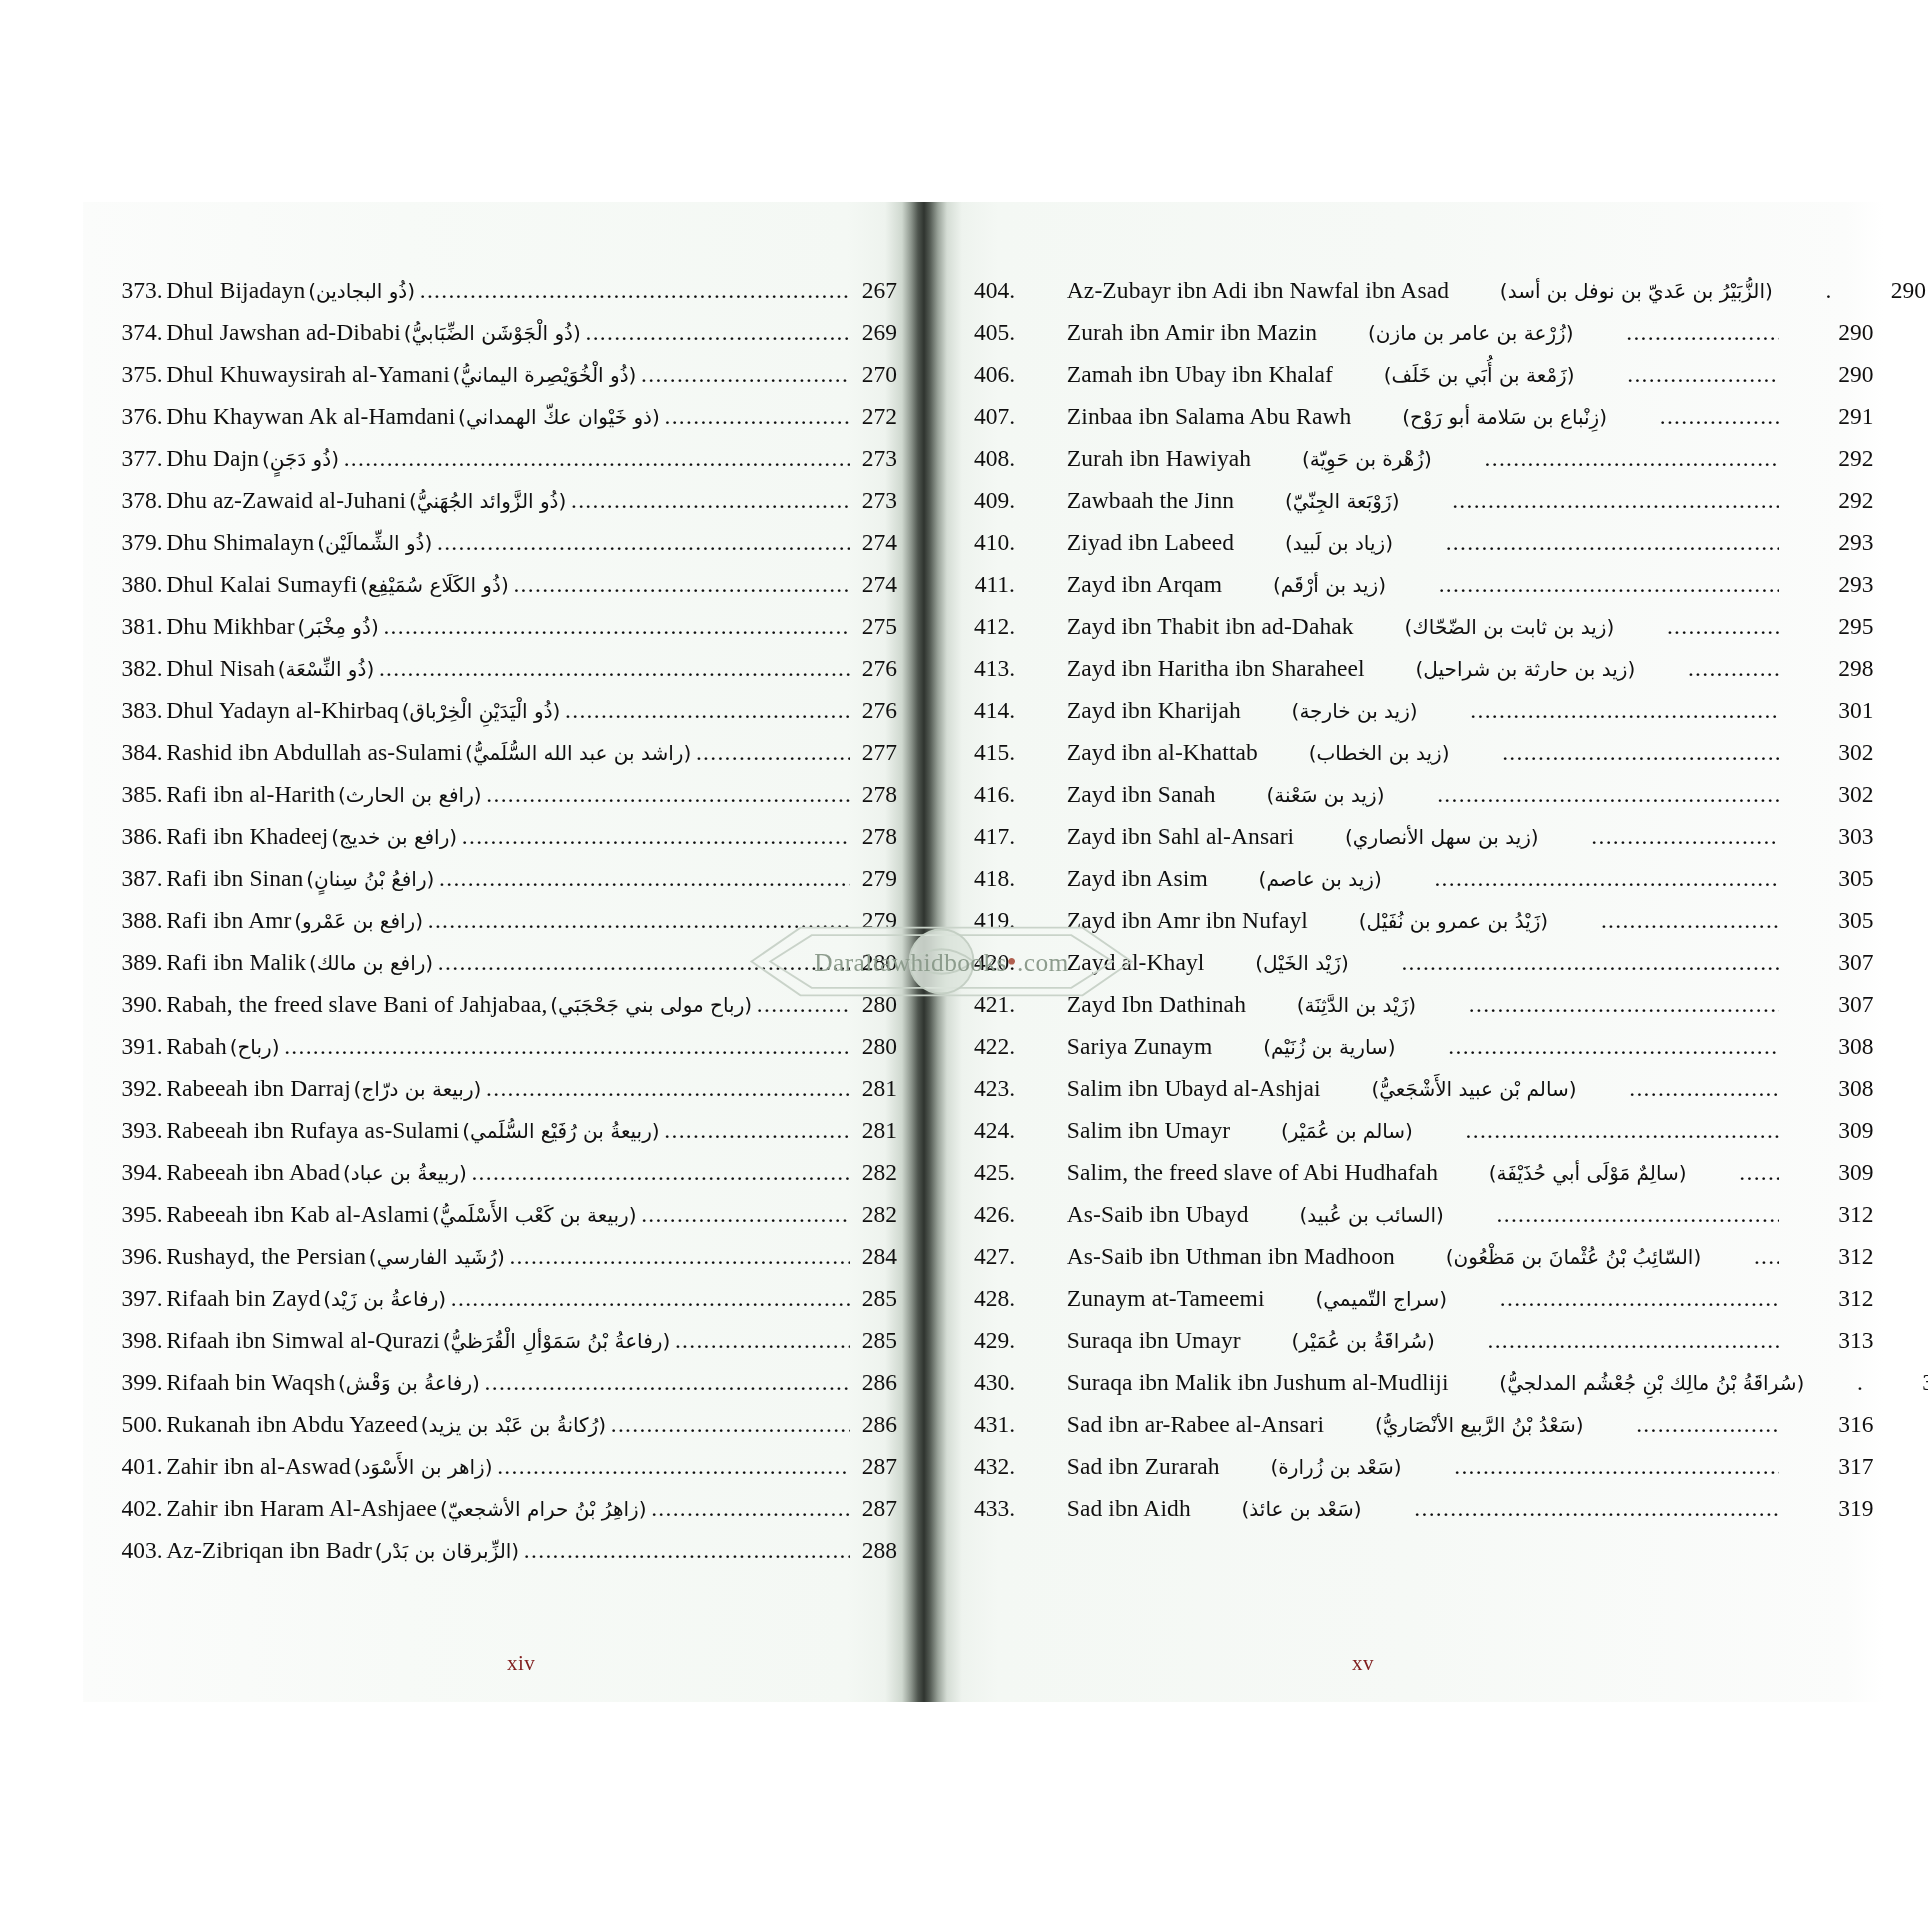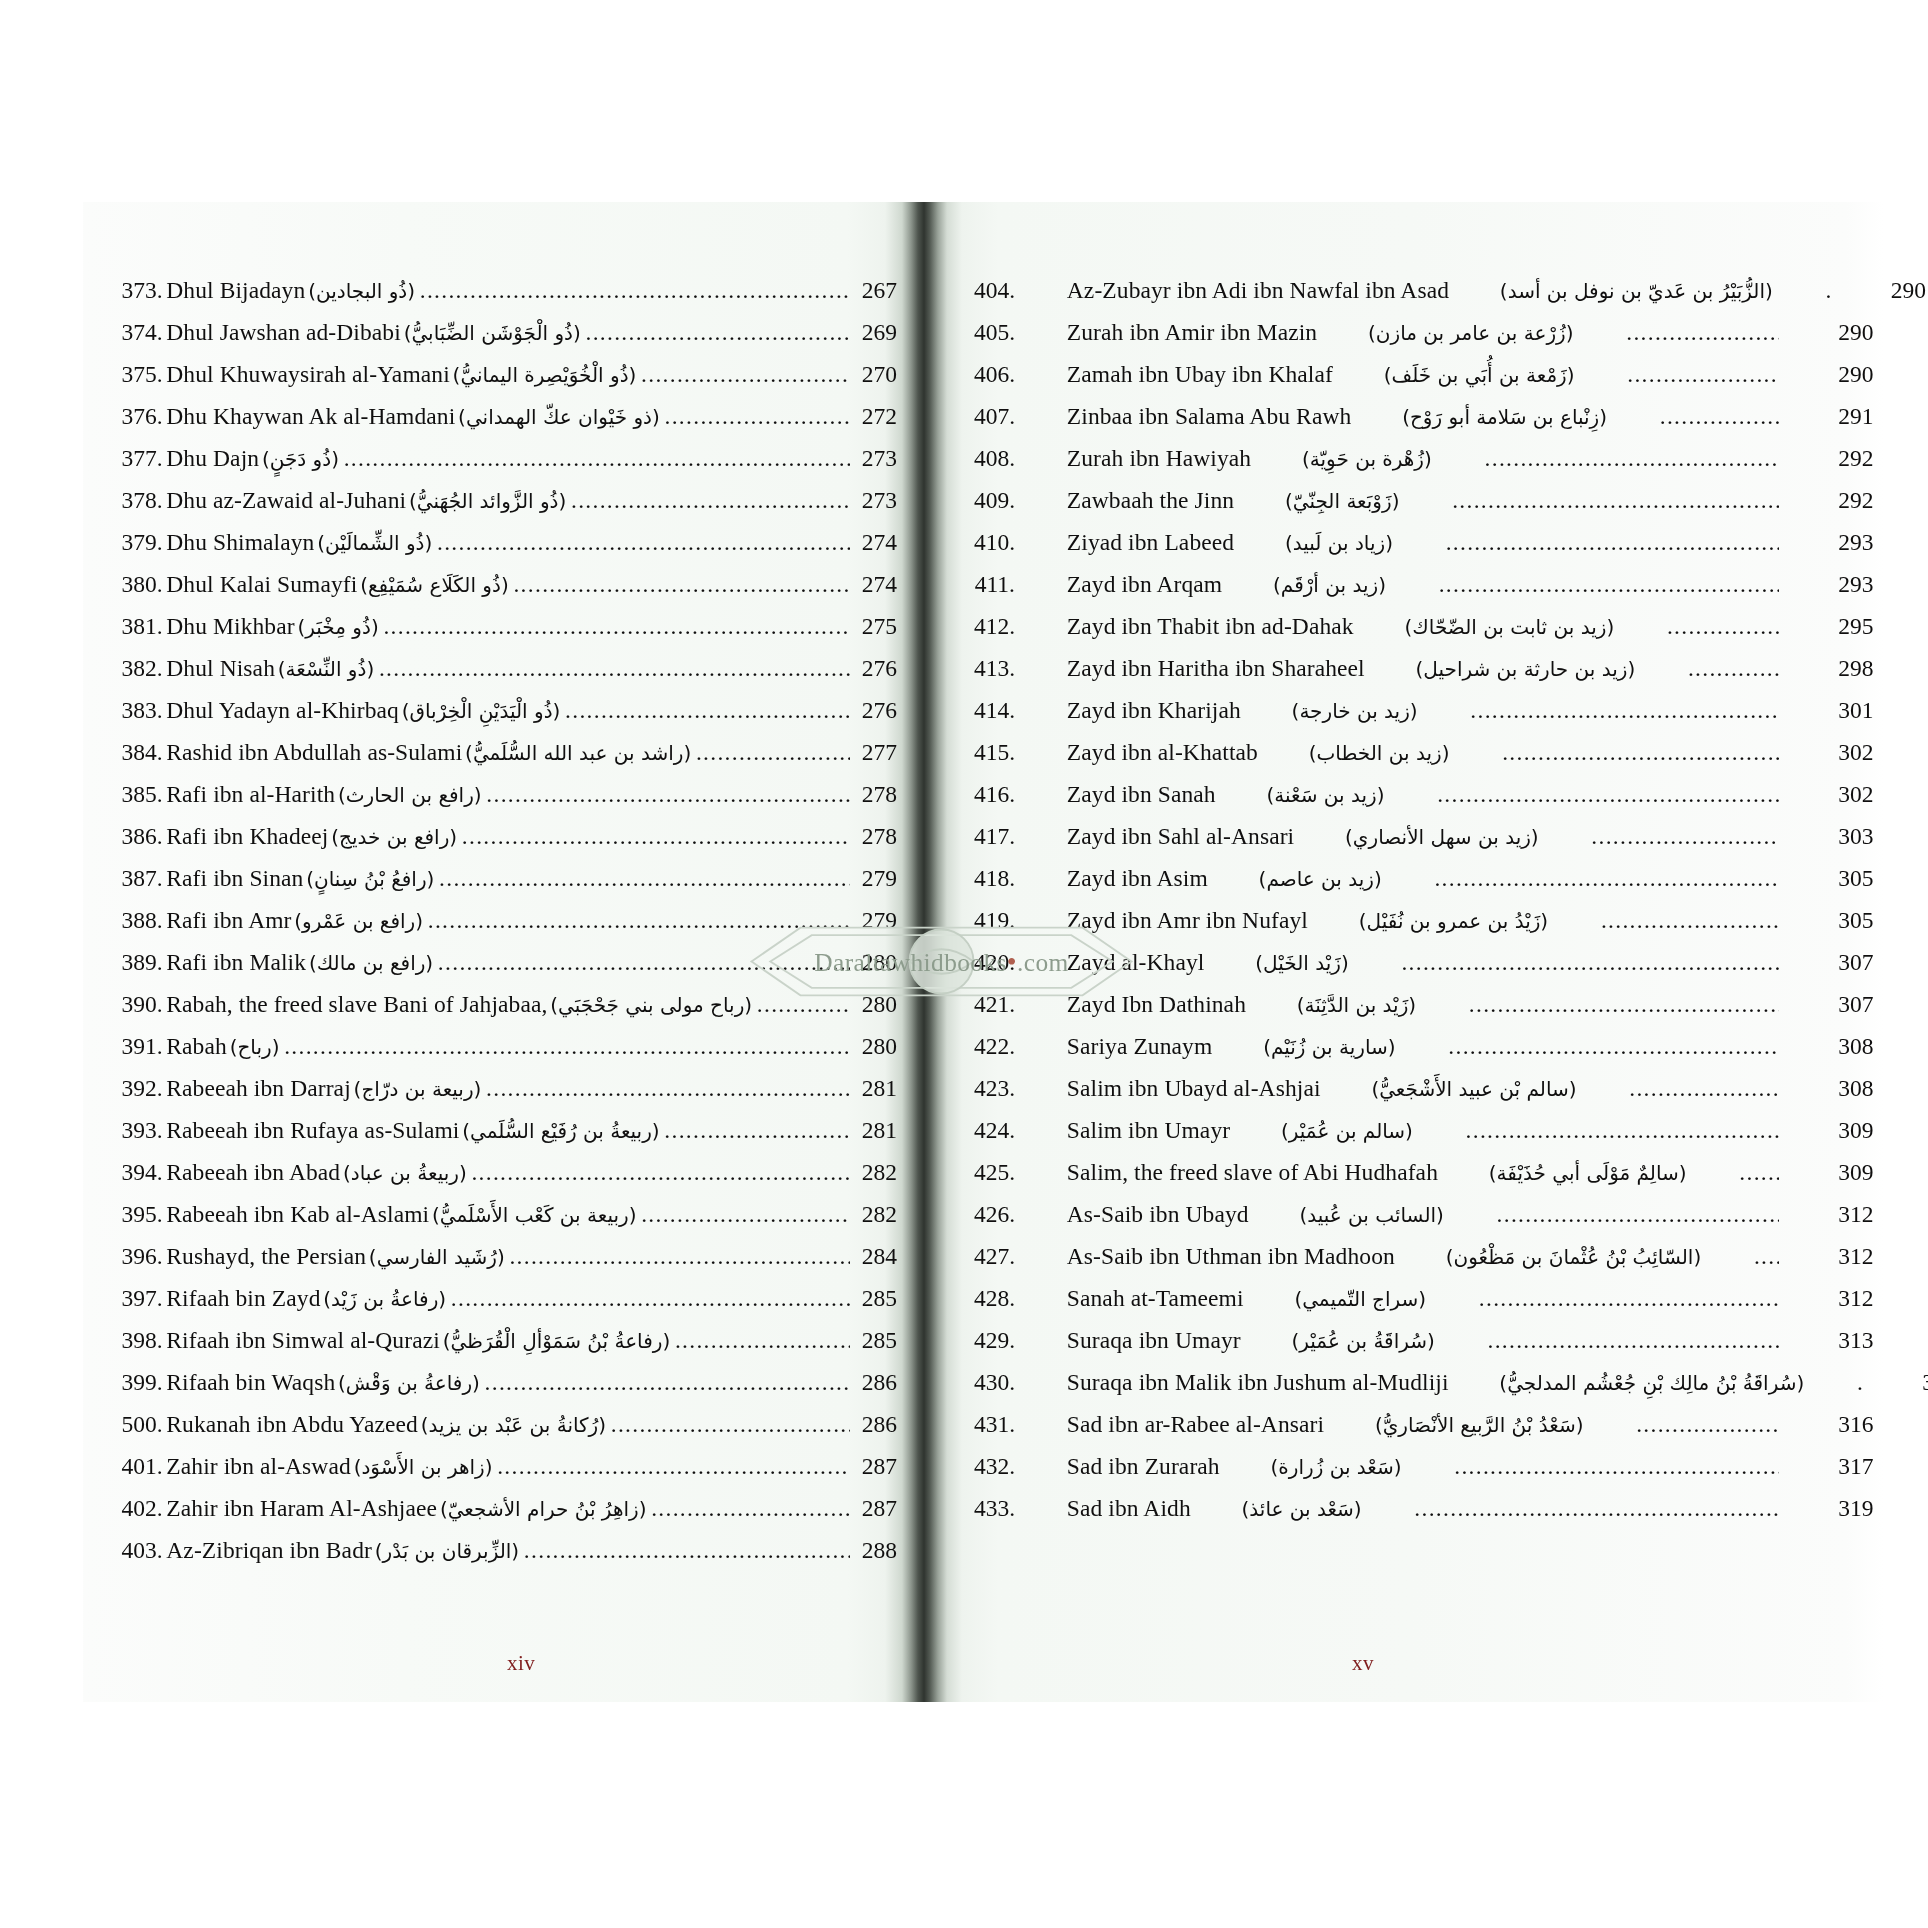--- a/index.html
+++ b/index.html
@@ -567,21 +567,21 @@
         </div>
         <div class="toc-row">
           <span class="num">427.</span>
           <span class="title">As-Saib ibn Uthman ibn Madhoon</span>
           <span class="arabic">(السّائِبُ بْنُ عُثْمانَ بن مَظْعُون)</span>
           <span class="dots">........................................................................................................................</span>
           <span class="pg">312</span>
         </div>
         <div class="toc-row">
           <span class="num">428.</span>
-          <span class="title">Sanah at-Tameemi</span>
+          <span class="title">Zunaym at-Tameemi</span>
           <span class="arabic">(سراج التّميمي)</span>
           <span class="dots">........................................................................................................................</span>
           <span class="pg">312</span>
         </div>
         <div class="toc-row">
           <span class="num">429.</span>
           <span class="title">Suraqa ibn Umayr</span>
           <span class="arabic">(سُراقَةُ بن عُمَيْر)</span>
           <span class="dots">........................................................................................................................</span>
           <span class="pg">313</span>

